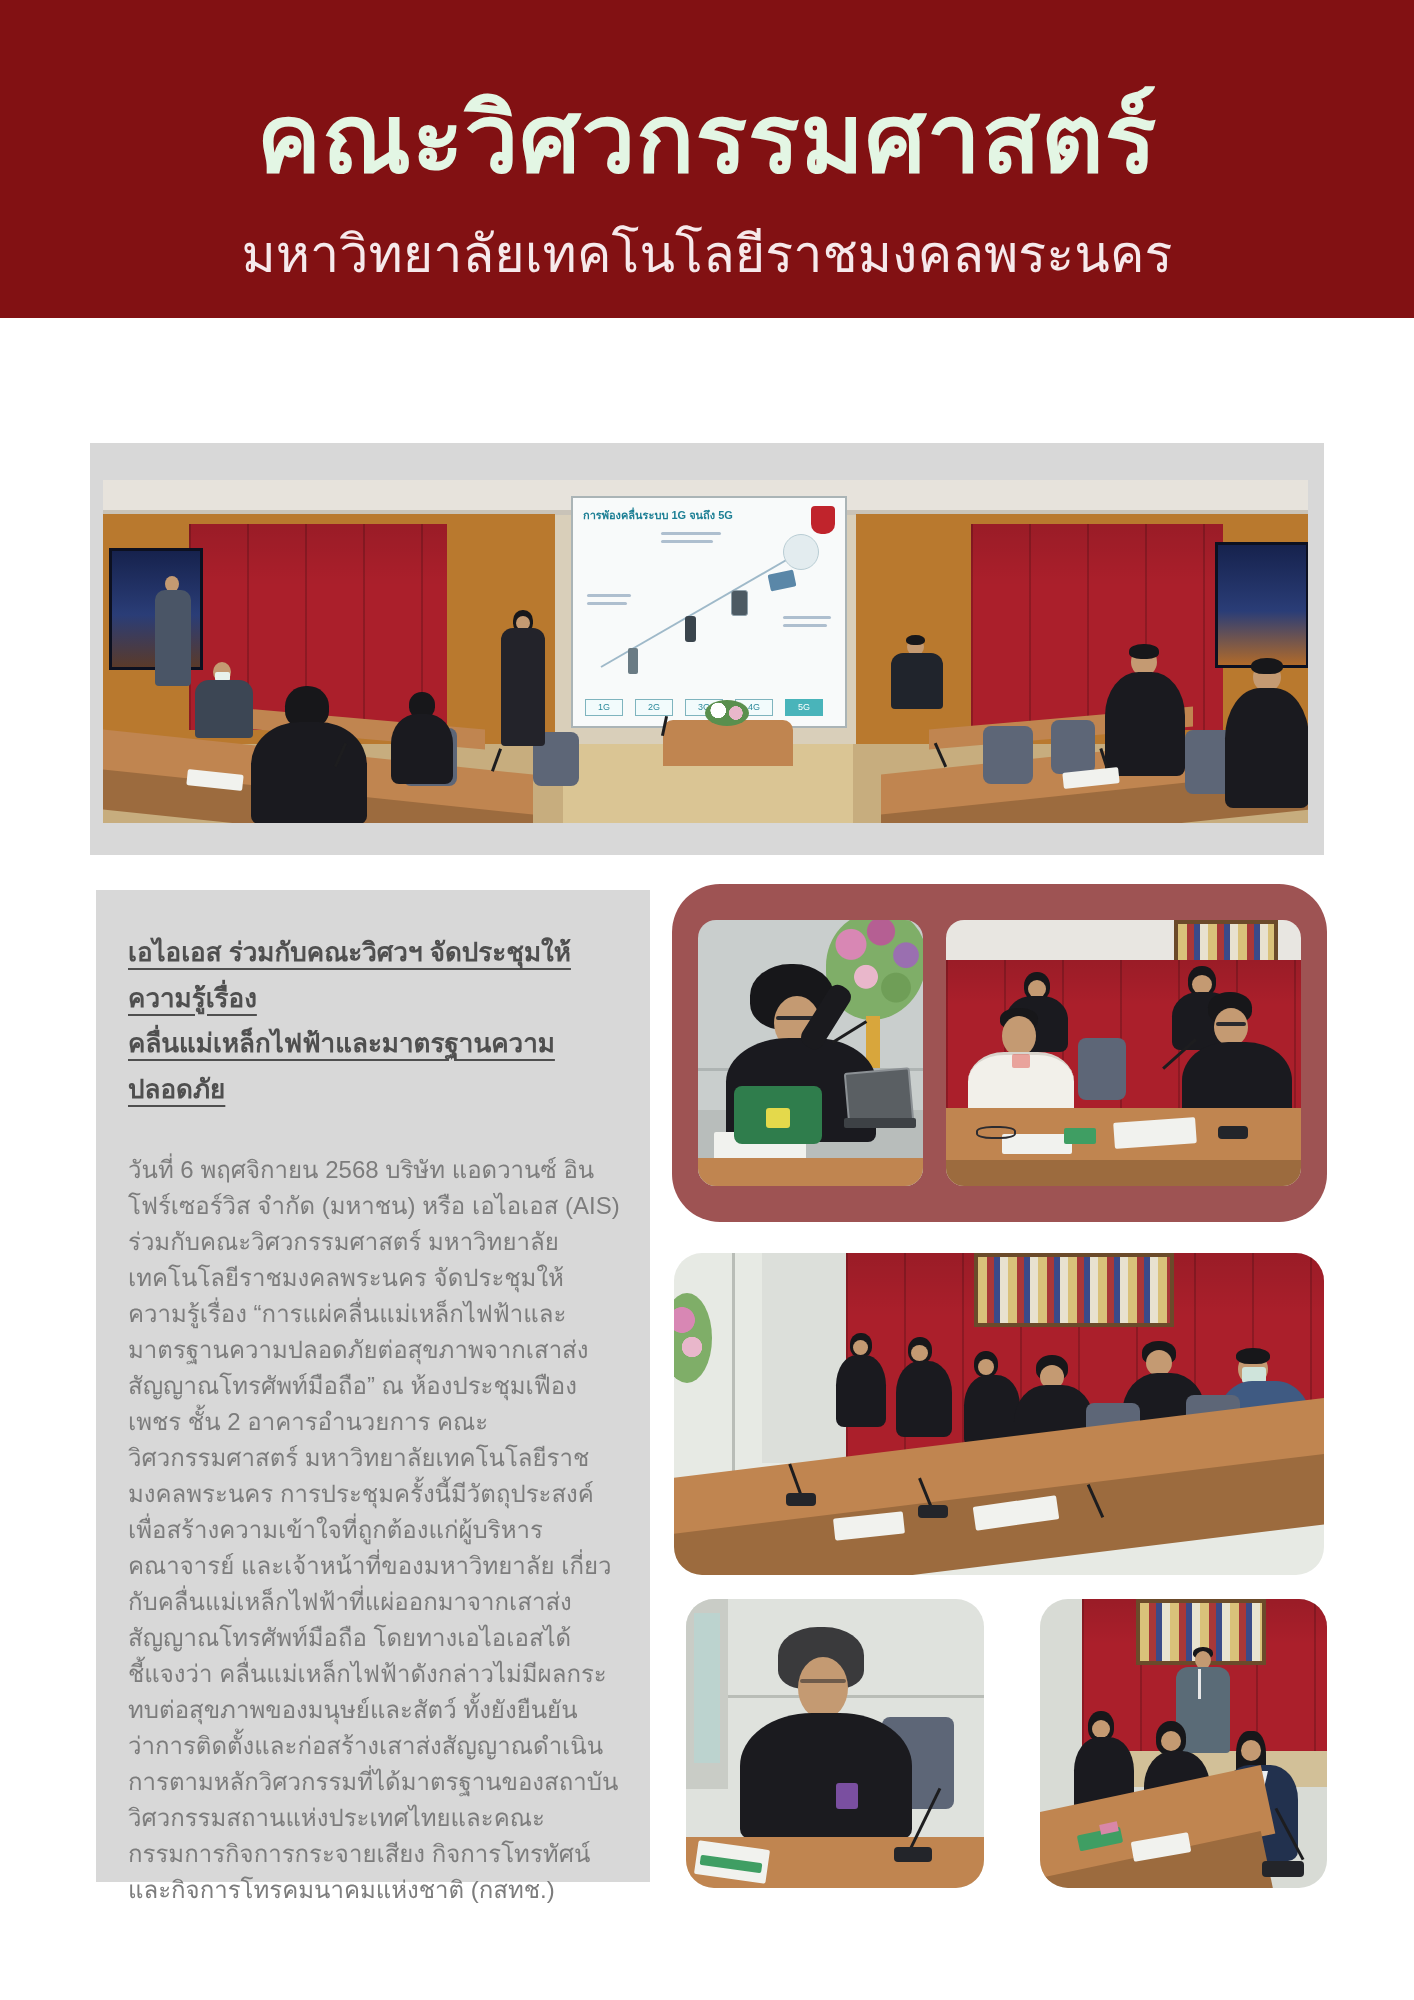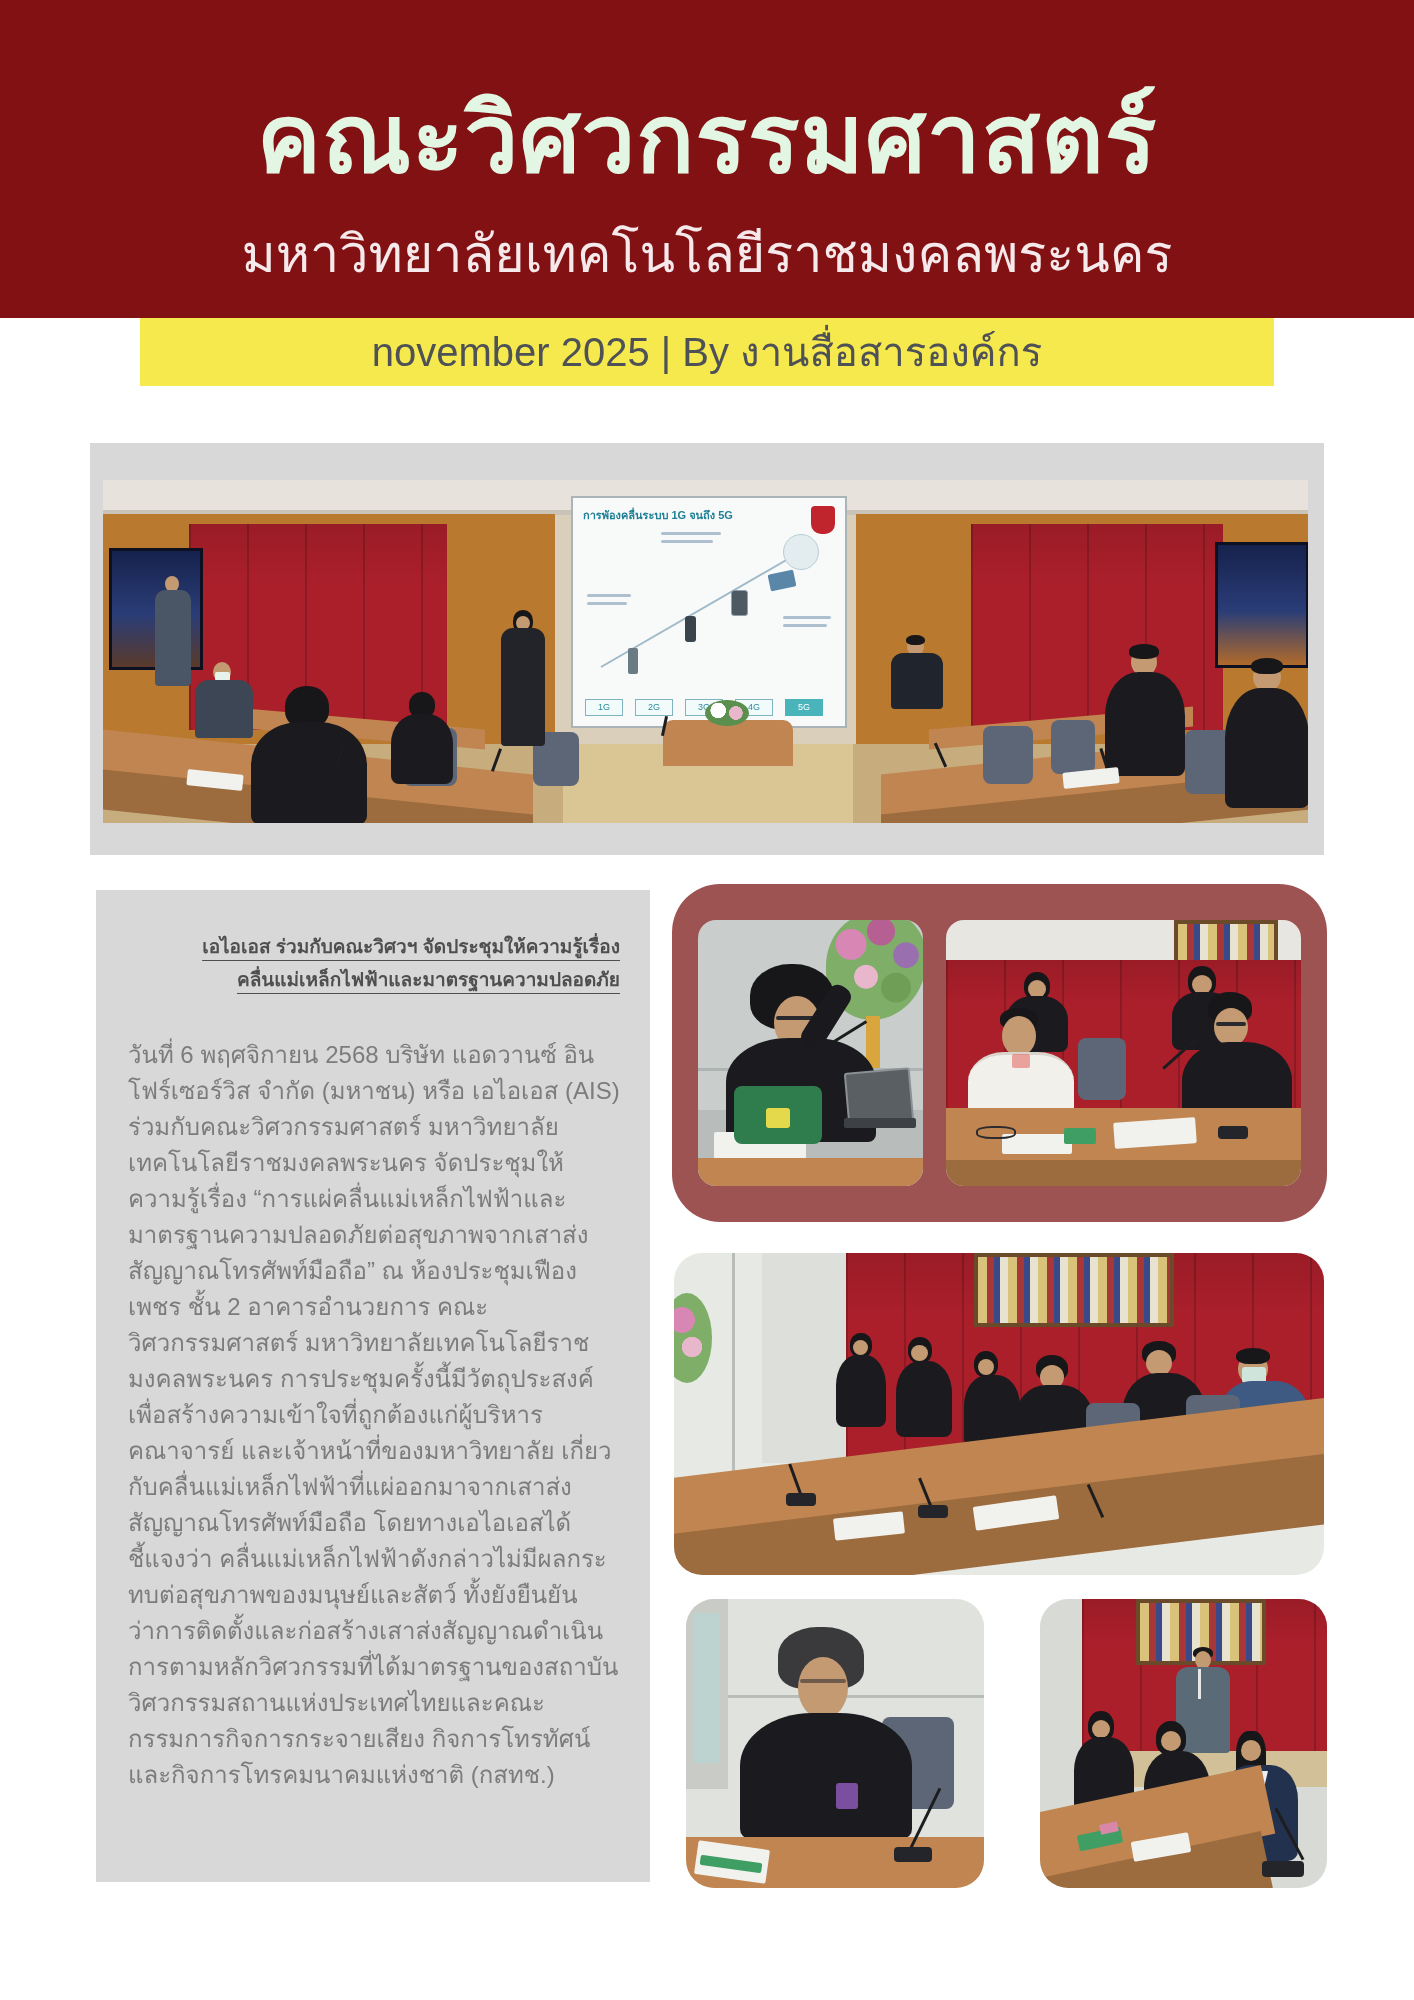--- a/index.html
+++ b/index.html
@@ -20,22 +20,22 @@
   .footer-center{left:50%;top:0;height:94px;transform:translateX(-50%);display:flex;
         align-items:center;gap:16px;}
   .fb-circle{width:48px;height:48px;border-radius:50%;background:#f3b53f;color:#ffffff;
         font-size:32px;font-weight:bold;display:flex;align-items:center;justify-content:center;
         font-family:"Liberation Serif", serif;}
   .footer-fb-text{font-size:36px;color:#ffffff;white-space:nowrap;}
   
   .gray-panel{background:#d8d8d8;}
   .photo{overflow:hidden;}
   
-  .article-head{color:#4f4f4f;font-size:19px;font-weight:bold;line-height:1.75;
-        text-decoration:underline;text-underline-offset:7px;text-align:right;}
+  .article-head{color:#4f4f4f;font-size:26px;font-weight:bold;line-height:1.75;
+        text-decoration:underline;text-underline-offset:7px;}
   .article-p{color:#7c7c7c;font-size:24px;line-height:1.5;margin:0 0 34px 0;}
   
   .head-sk{background:#c49a72;border-radius:50%;}
   .hair{background:#17171a;border-radius:48% 48% 40% 40%;}
   .body-blk{background:#1a1a1f;border-radius:42% 42% 8px 8px;}
   .chair{background:#5d6677;border-radius:8px;}
   .table-top{background:#c08550;}
   .table-face{background:#9c6b3e;}
   .redwall{background:#ab1f2b;
         background-image:repeating-linear-gradient(90deg,rgba(0,0,0,.18) 0 2px,transparent 2px 58px),
@@ -55,23 +55,20 @@
 </head>
 <body>
 
 <div id="page">
 
   <div class="abs masthead">
     <div class="abs masthead-title">คณะวิศวกรรมศาสตร์</div>
     <div class="abs masthead-sub">มหาวิทยาลัยเทคโนโลยีราชมงคลพระนคร</div>
   </div>
 
-  <div class="abs banner">
-    <div class="abs banner-text">november 2025  | By งานสื่อสารองค์กร</div>
-  </div>
 
   <div class="abs gray-panel" style="left:90px;top:443px;width:1234px;height:412px;">
     <div class="abs photo" style="left:13px;top:37px;width:1205px;height:343px;background:#d9cfba;">
 
       <div class="abs" style="left:0;top:0;width:100%;height:34px;background:#e7e3dc;"></div>
       <div class="abs" style="left:0;top:30px;width:100%;height:5px;background:#c9c3b8;"></div>
 
       <div class="abs wood" style="left:0;top:34px;width:452px;height:232px;"></div>
       <div class="abs wood" style="left:753px;top:34px;width:452px;height:232px;"></div>
       <div class="abs redwall" style="left:86px;top:44px;width:258px;height:206px;"></div>

